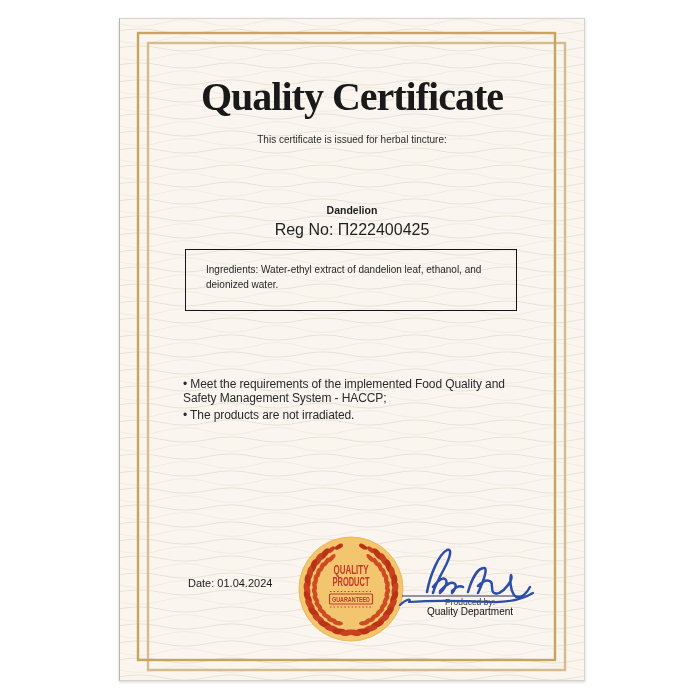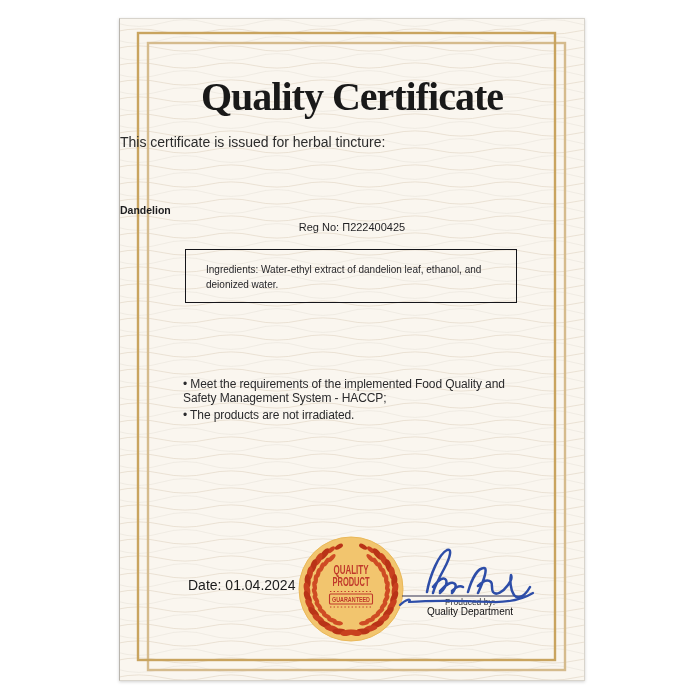--- a/index.html
+++ b/index.html
@@ -16,30 +16,30 @@
     box-shadow:0 1px 3px rgba(0,0,0,.18);}
   .waves,.frame{position:absolute;left:0;top:0;width:464px;height:661px;pointer-events:none;}
   .frame rect{fill:none;stroke-width:2.4px;}
   .frame .fB{stroke:var(--frame-gold-light);}
   .frame .fA{stroke:var(--frame-gold);}
   .content{position:absolute;inset:0;}
   .content > *{position:absolute;}
   .title{left:0;top:58px;width:100%;text-align:center;
     font-family:"Liberation Serif",serif;font-weight:700;font-size:40px;
     letter-spacing:-1px;color:#191919;line-height:1;}
-  .subtitle{left:0;top:115px;width:100%;text-align:left;font-size:14px;color:#2b2b2b;}
-  .product{left:0;top:185px;width:100%;text-align:left;font-size:10.5px;font-weight:700;}
-  .regno{left:0;top:202px;width:100%;text-align:center;font-size:11px;color:#1f1f22;}
-  .ing-box{left:65px;top:230px;width:332px;height:54px;border:1.5px solid #15151a;
+  .subtitle{left:0;top:115px;width:100%;text-align:center;font-size:10px;color:#2b2b2b;}
+  .product{left:0;top:185px;width:100%;text-align:center;font-size:10.5px;font-weight:700;}
+  .regno{left:0;top:202px;width:100%;text-align:center;font-size:16px;color:#1f1f22;}
+  .ing-box{left:65px;top:230px;width:332px;height:62px;border:1.5px solid #15151a;
     padding:13px 26px 10px 20px;}
   .ing-box p{font-size:10px;line-height:1.45;color:#26262a;}
   .exclusive{left:0;top:297px;width:100%;text-align:center;font-size:10.5px;color:#222;}
   .bullets{left:63px;top:358px;width:352px;}
   .bullets div{font-size:12px;line-height:1.2;letter-spacing:-.1px;color:#2a2a2c;margin-bottom:2px;}
-  .date{left:68px;top:558px;font-size:14px;color:#1b1b1b;}
+  .date{left:68px;top:558px;font-size:11px;color:#1b1b1b;}
   .badge{left:176px;top:515px;width:110px;height:110px;}
   .badge .disc{fill:var(--badge-gold);stroke:#eab858;stroke-width:1;}
   .badge text{fill:var(--badge-text-red);font-family:"Liberation Sans",sans-serif;font-weight:700;}
   .badge .dots{stroke:var(--badge-text-red);stroke-width:1;stroke-dasharray:1.4 2.2;}
   .badge .gbox{fill:none;stroke:var(--badge-text-red);stroke-width:1.1;}
   .sig-svg{left:274px;top:520px;width:145px;height:72px;z-index:3;pointer-events:none;}
   .sig-svg .scribble,.sig-svg .swoosh{fill:none;stroke:var(--signature-blue);
     stroke-linecap:round;stroke-linejoin:round;}
   .sig-svg .scribble{stroke-width:2.5px;}
   .sig-svg .swoosh{stroke-width:2.2px;}

